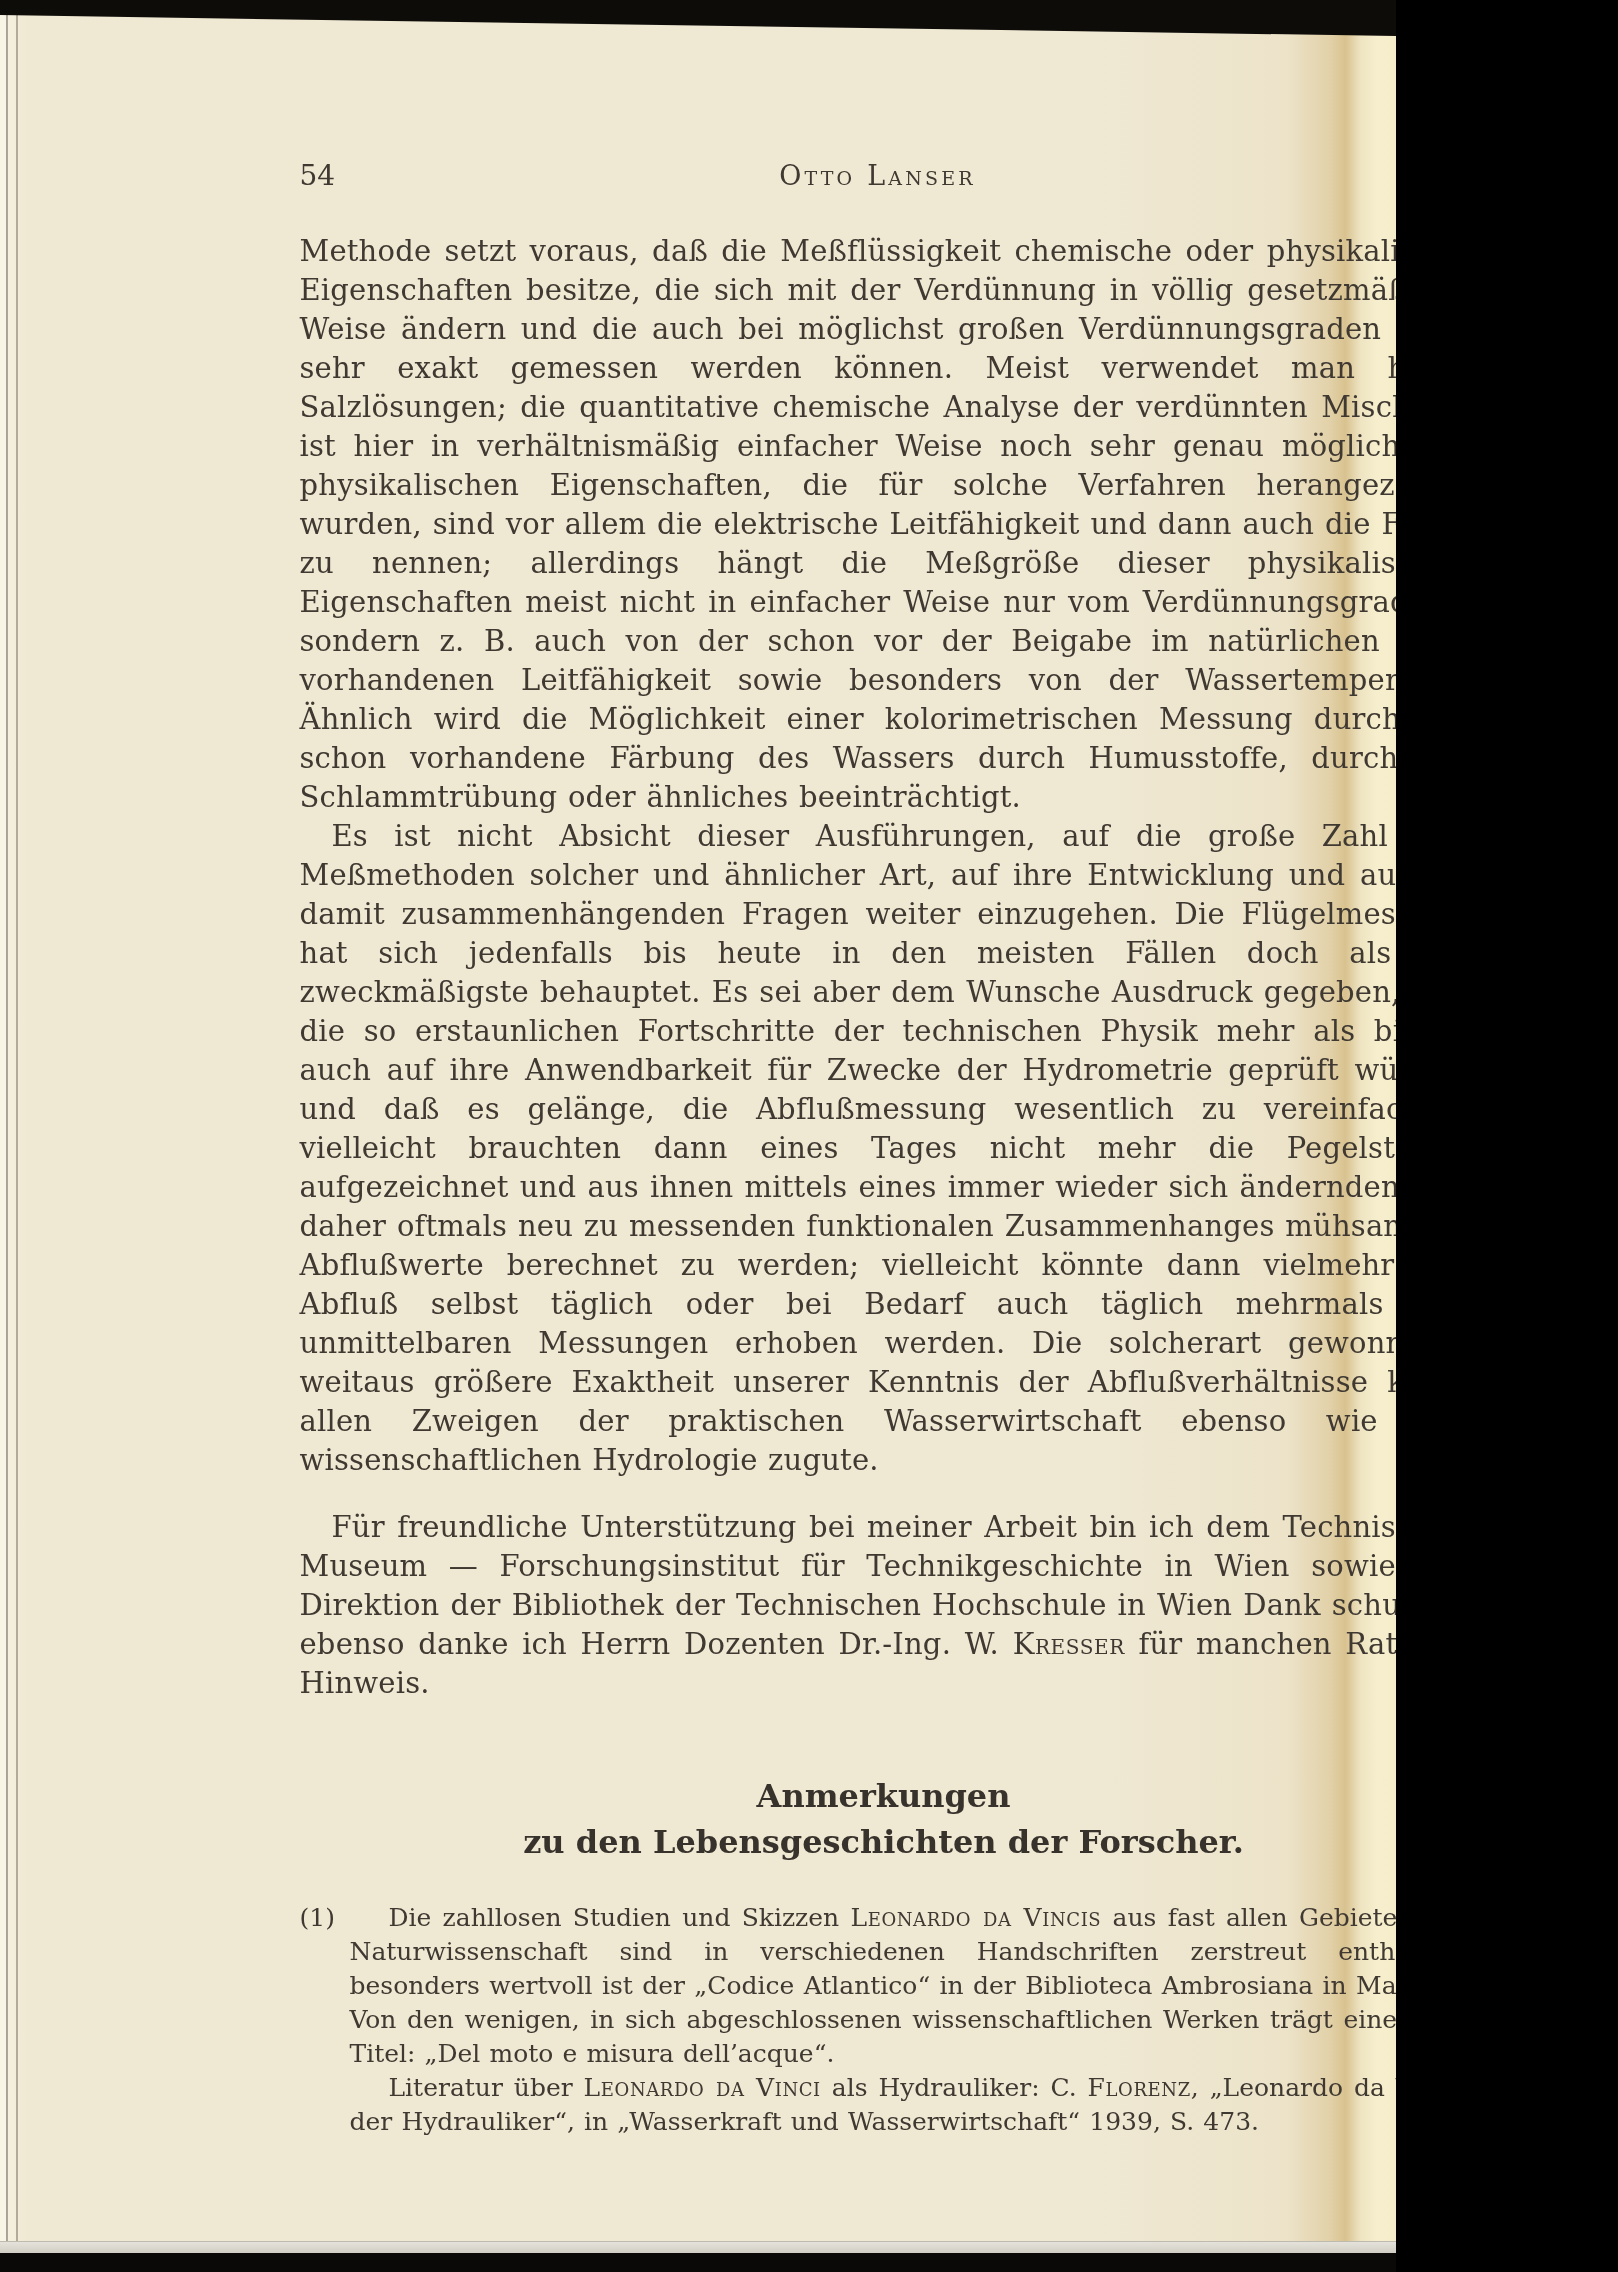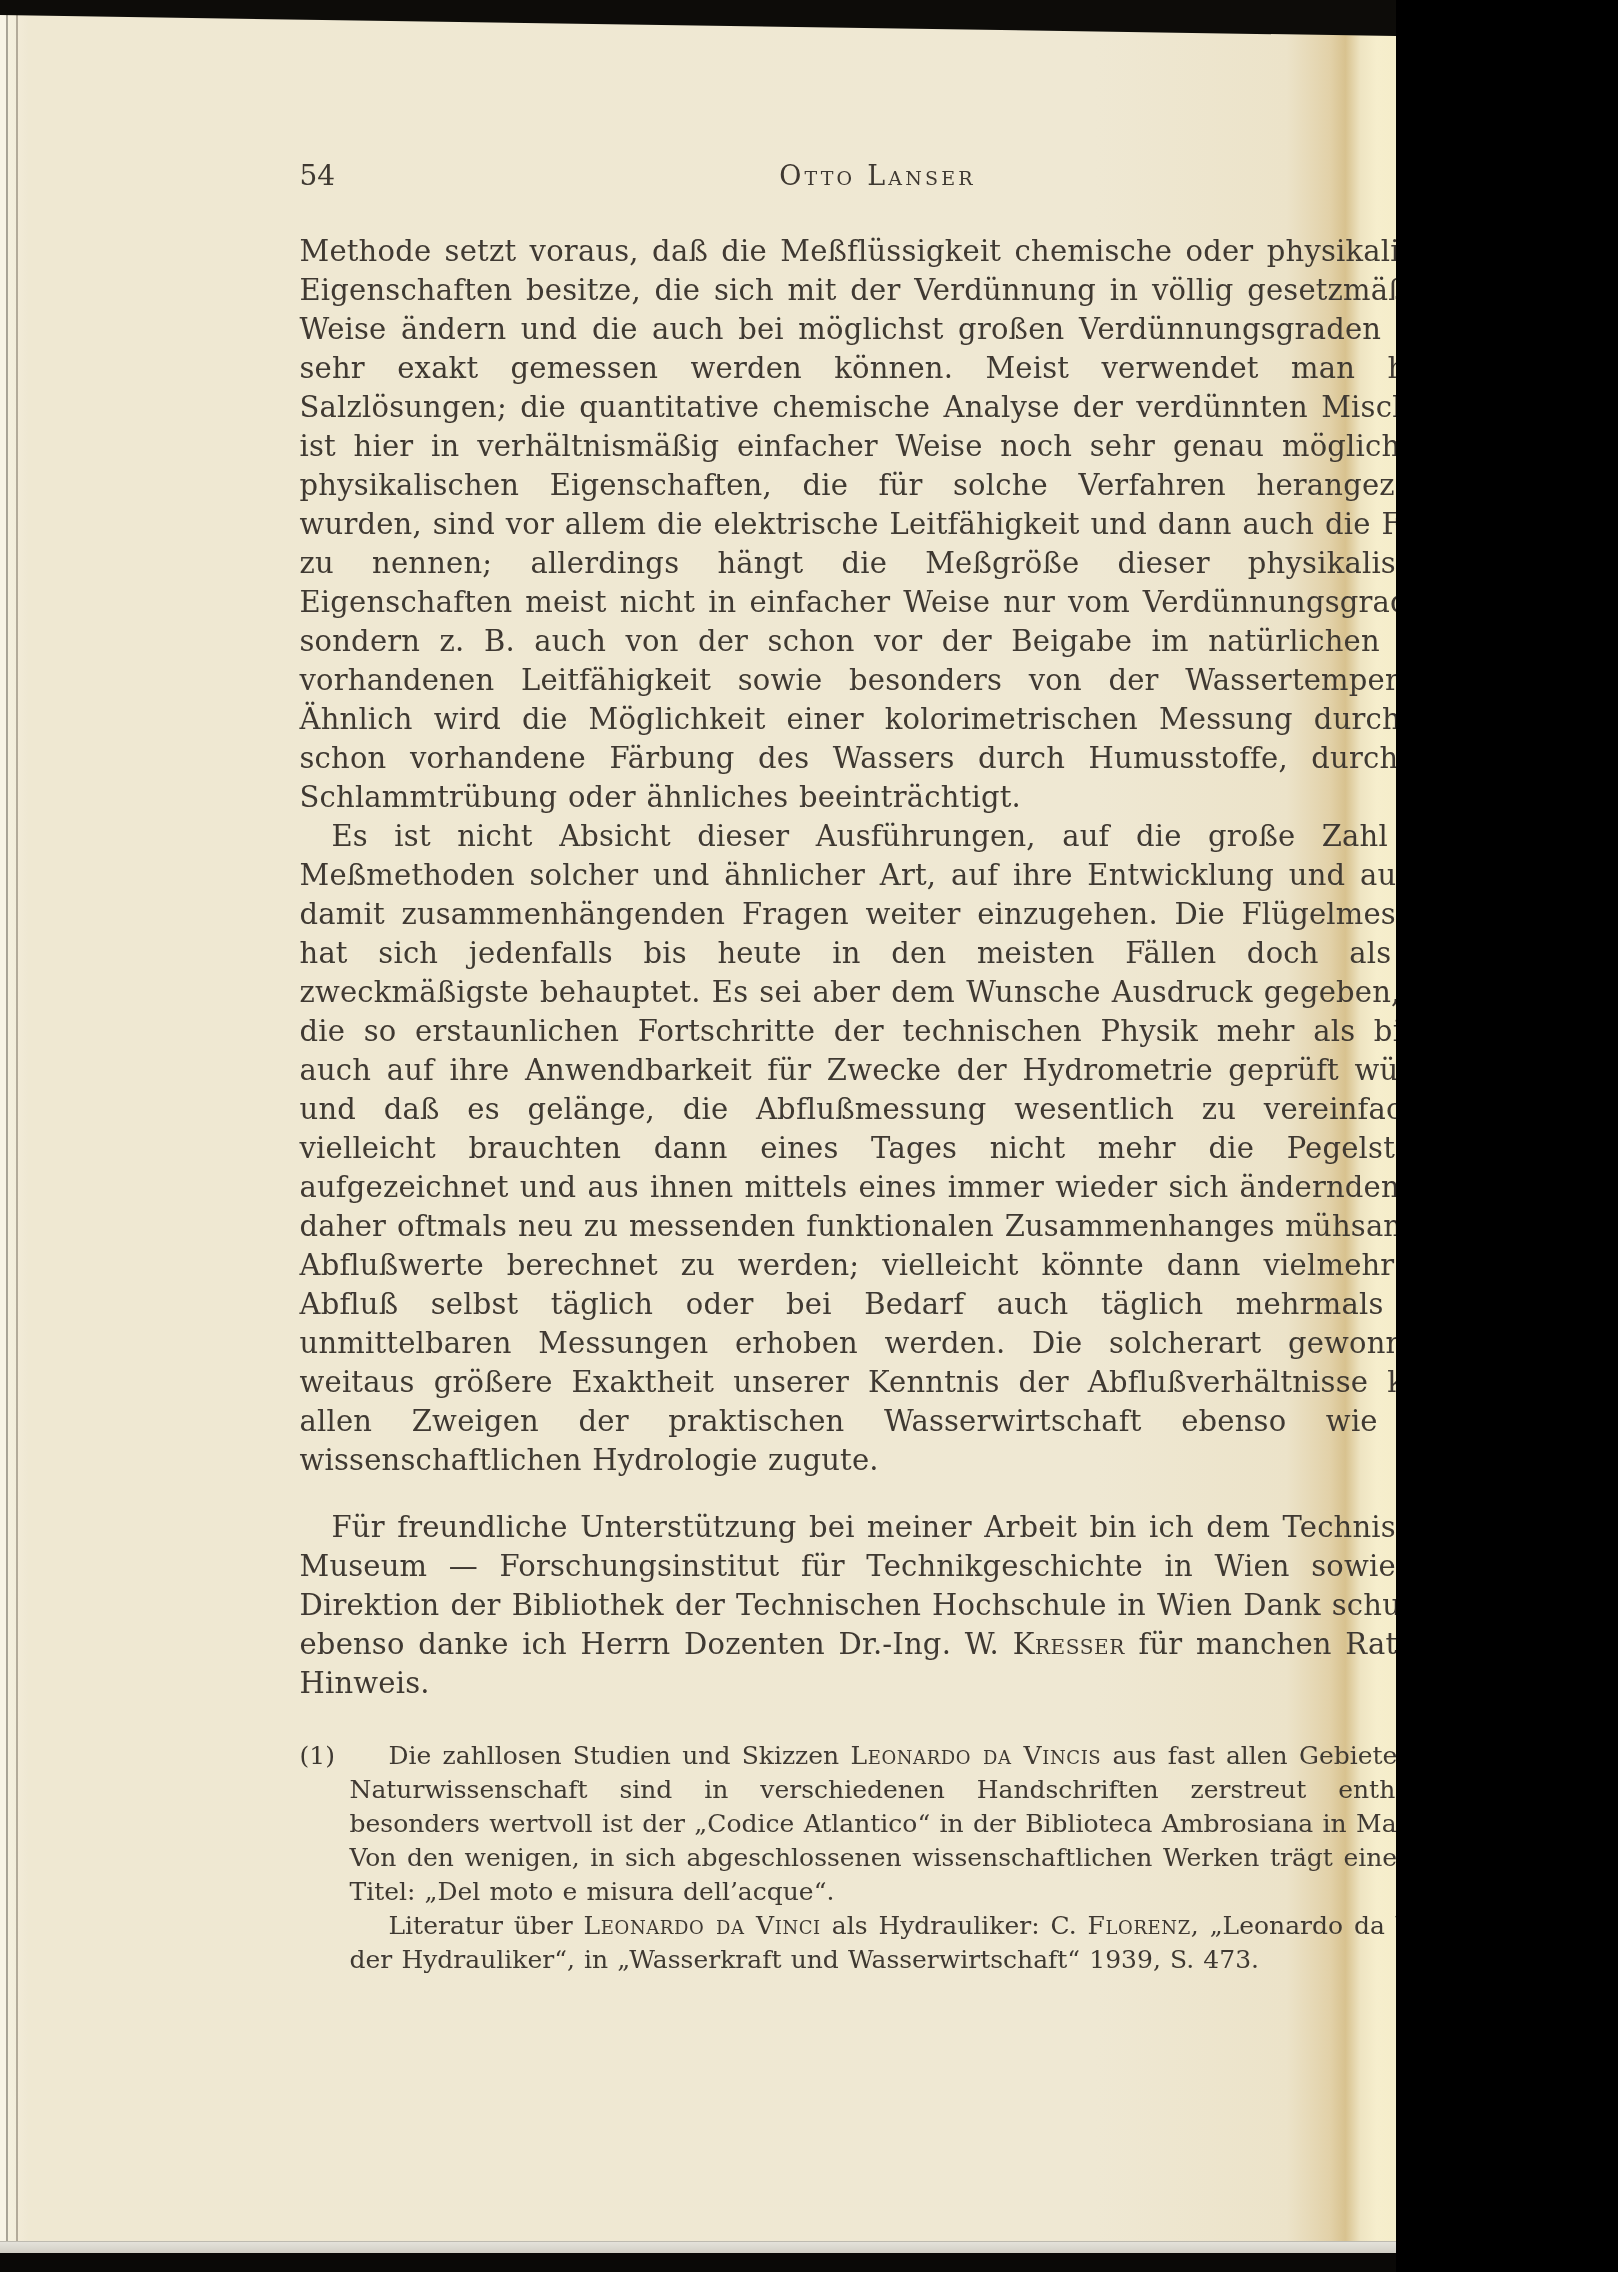--- a/index.html
+++ b/index.html
@@ -99,20 +99,24 @@
         <span class="page-number">54</span>
         <span class="running-header">Otto Lanser</span>
       </div>
 
       <div class="body-text">
         <p class="para">Methode setzt voraus, daß die Meßflüssigkeit chemische oder physikalische Eigenschaften besitze, die sich mit der Verdünnung in völlig gesetzmäßiger Weise ändern und die auch bei möglichst großen Verdünnungsgraden noch sehr exakt gemessen werden können. Meist verwendet man hiezu Salzlösungen; die quantitative chemische Analyse der verdünnten Mischung ist hier in verhältnismäßig einfacher Weise noch sehr genau möglich. An physikalischen Eigenschaften, die für solche Verfahren herangezogen wurden, sind vor allem die elektrische Leitfähigkeit und dann auch die Farbe zu nennen; allerdings hängt die Meßgröße dieser physikalischen Eigenschaften meist nicht in einfacher Weise nur vom Verdünnungsgrad ab, sondern z. B. auch von der schon vor der Beigabe im natürlichen Fluß vorhandenen Leitfähigkeit sowie besonders von der Wassertemperatur. Ähnlich wird die Möglichkeit einer kolorimetrischen Messung durch die schon vorhandene Färbung des Wassers durch Humusstoffe, durch die Schlammtrübung oder ähnliches beeinträchtigt.</p>
         <p class="para indent">Es ist nicht Absicht dieser Ausführungen, auf die große Zahl von Meßmethoden solcher und ähnlicher Art, auf ihre Entwicklung und auf die damit zusammenhängenden Fragen weiter einzugehen. Die Flügelmessung hat sich jedenfalls bis heute in den meisten Fällen doch als die zweckmäßigste behauptet. Es sei aber dem Wunsche Ausdruck gegeben, daß die so erstaunlichen Fortschritte der technischen Physik mehr als bisher auch auf ihre Anwendbarkeit für Zwecke der Hydrometrie geprüft würden und daß es gelänge, die Abflußmessung wesentlich zu vereinfachen; vielleicht brauchten dann eines Tages nicht mehr die Pegelstände aufgezeichnet und aus ihnen mittels eines immer wieder sich ändernden und daher oftmals neu zu messenden funktionalen Zusammenhanges mühsam die Abflußwerte berechnet zu werden; vielleicht könnte dann vielmehr der Abfluß selbst täglich oder bei Bedarf auch täglich mehrmals aus unmittelbaren Messungen erhoben werden. Die solcherart gewonnene, weitaus größere Exaktheit unserer Kenntnis der Abflußverhältnisse käme allen Zweigen der praktischen Wasserwirtschaft ebenso wie der wissenschaftlichen Hydrologie zugute.</p>
         <p class="para indent ack"><span>Für freundliche Unterstützung bei meiner Arbeit bin ich dem Technischen Museum — Forschungsinstitut für Technikgeschichte in Wien sowie der Direktion der Bibliothek der Technischen Hochschule in Wien Dank schuldig; ebenso danke ich Herrn Dozenten Dr.-Ing. W. </span><span class="smallcaps">Kresser</span><span> für manchen Rat und Hinweis.</span></p>
       </div>
 
+      <div class="notes-heading">
+        <div>Anmerkungen</div>
+        <div>zu den Lebensgeschichten der Forscher.</div>
+      </div>
 
       <div class="footnotes">
         <div class="footnote">
           <span class="marker">(1)</span>
           <p class="fn-para indent"><span>Die zahllosen Studien und Skizzen </span><span class="smallcaps">Leonardo da Vincis</span><span> aus fast allen Gebieten der Naturwissenschaft sind in verschiedenen Handschriften zerstreut enthalten; besonders wertvoll ist der „Codice Atlantico“ in der Biblioteca Ambrosiana in Mailand. Von den wenigen, in sich abgeschlossenen wissenschaftlichen Werken trägt eines den Titel: „Del moto e misura dell’acque“.</span></p>
           <p class="fn-para indent"><span>Literatur über </span><span class="smallcaps">Leonardo da Vinci</span><span> als Hydrauliker: C. </span><span class="smallcaps">Florenz</span><span>, „Leonardo da Vinci, der Hydrauliker“, in „Wasserkraft und Wasserwirtschaft“ 1939, S. 473.</span></p>
         </div>
       </div>
 
     </div>

